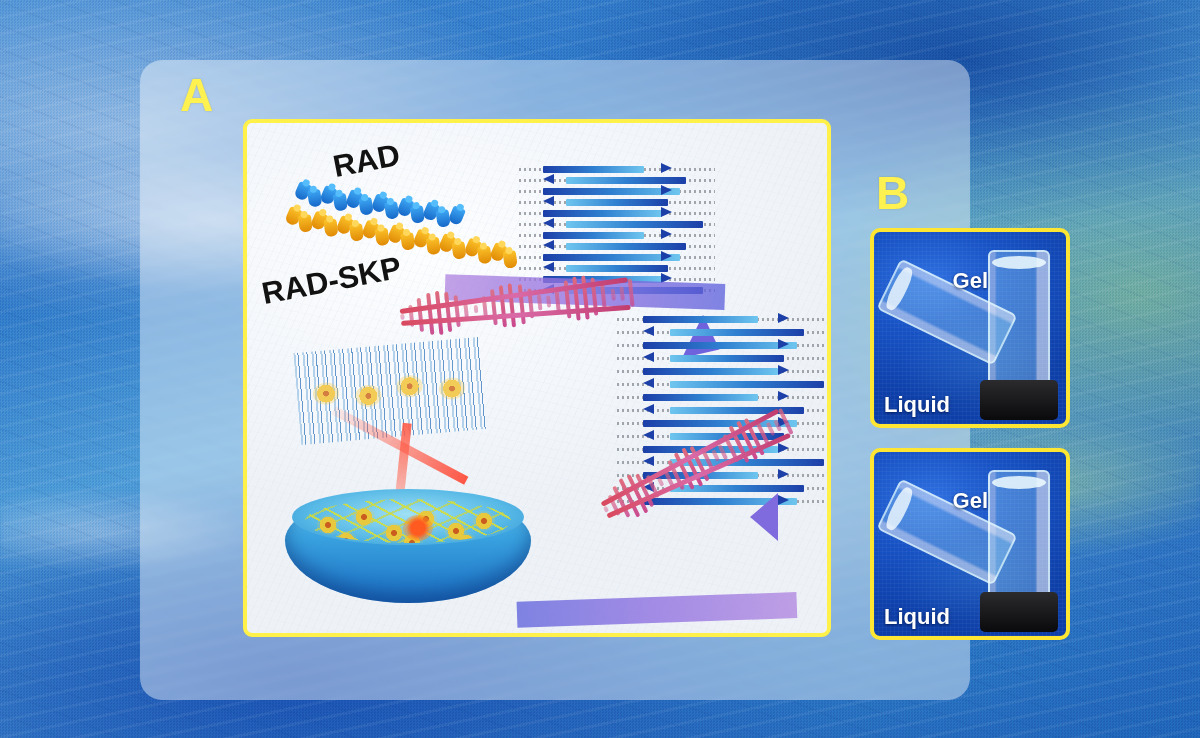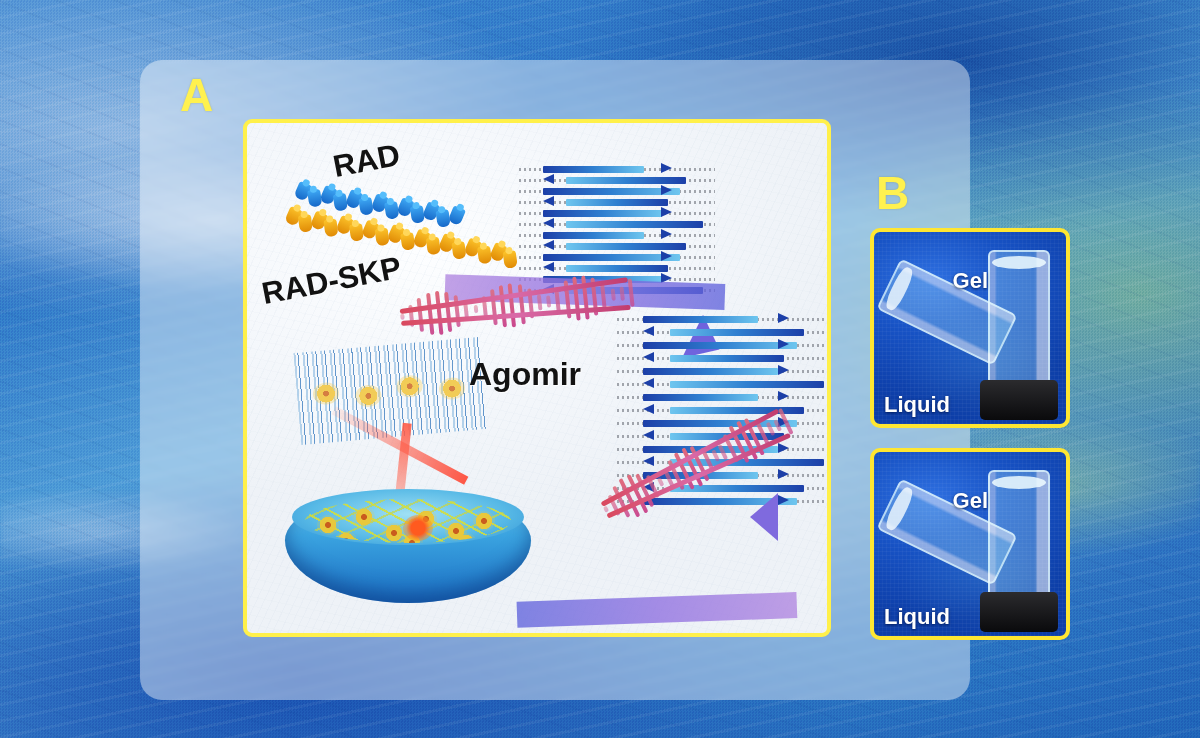--- a/index.html
+++ b/index.html
@@ -534,21 +534,20 @@
           <span class="dish-cell" style="left: 150px; top: 34px;"></span>
         </div>
     </div>
     <div class="hotspot"></div>
 
     <div class="swoosh" id="swoosh-bot"></div>
     <div class="swoosh-head" id="head-dish"></div>
 
     <div class="fig-label" id="lbl-rad">RAD</div>
     <div class="fig-label" id="lbl-radskp">RAD-SKP</div>
-    <div class="fig-label" id="lbl-agomir">Agomir</div>
   </div>
 
   <div class="photo" id="photo-top">
     <div class="photo-tex"></div>
     <div class="vial-up"></div>
     <div class="vial-cap"></div>
     <div class="vial-tilt"></div>
     <div class="photo-label lab-gel">Gel</div>
     <div class="photo-label lab-liquid">Liquid</div>
   </div>

